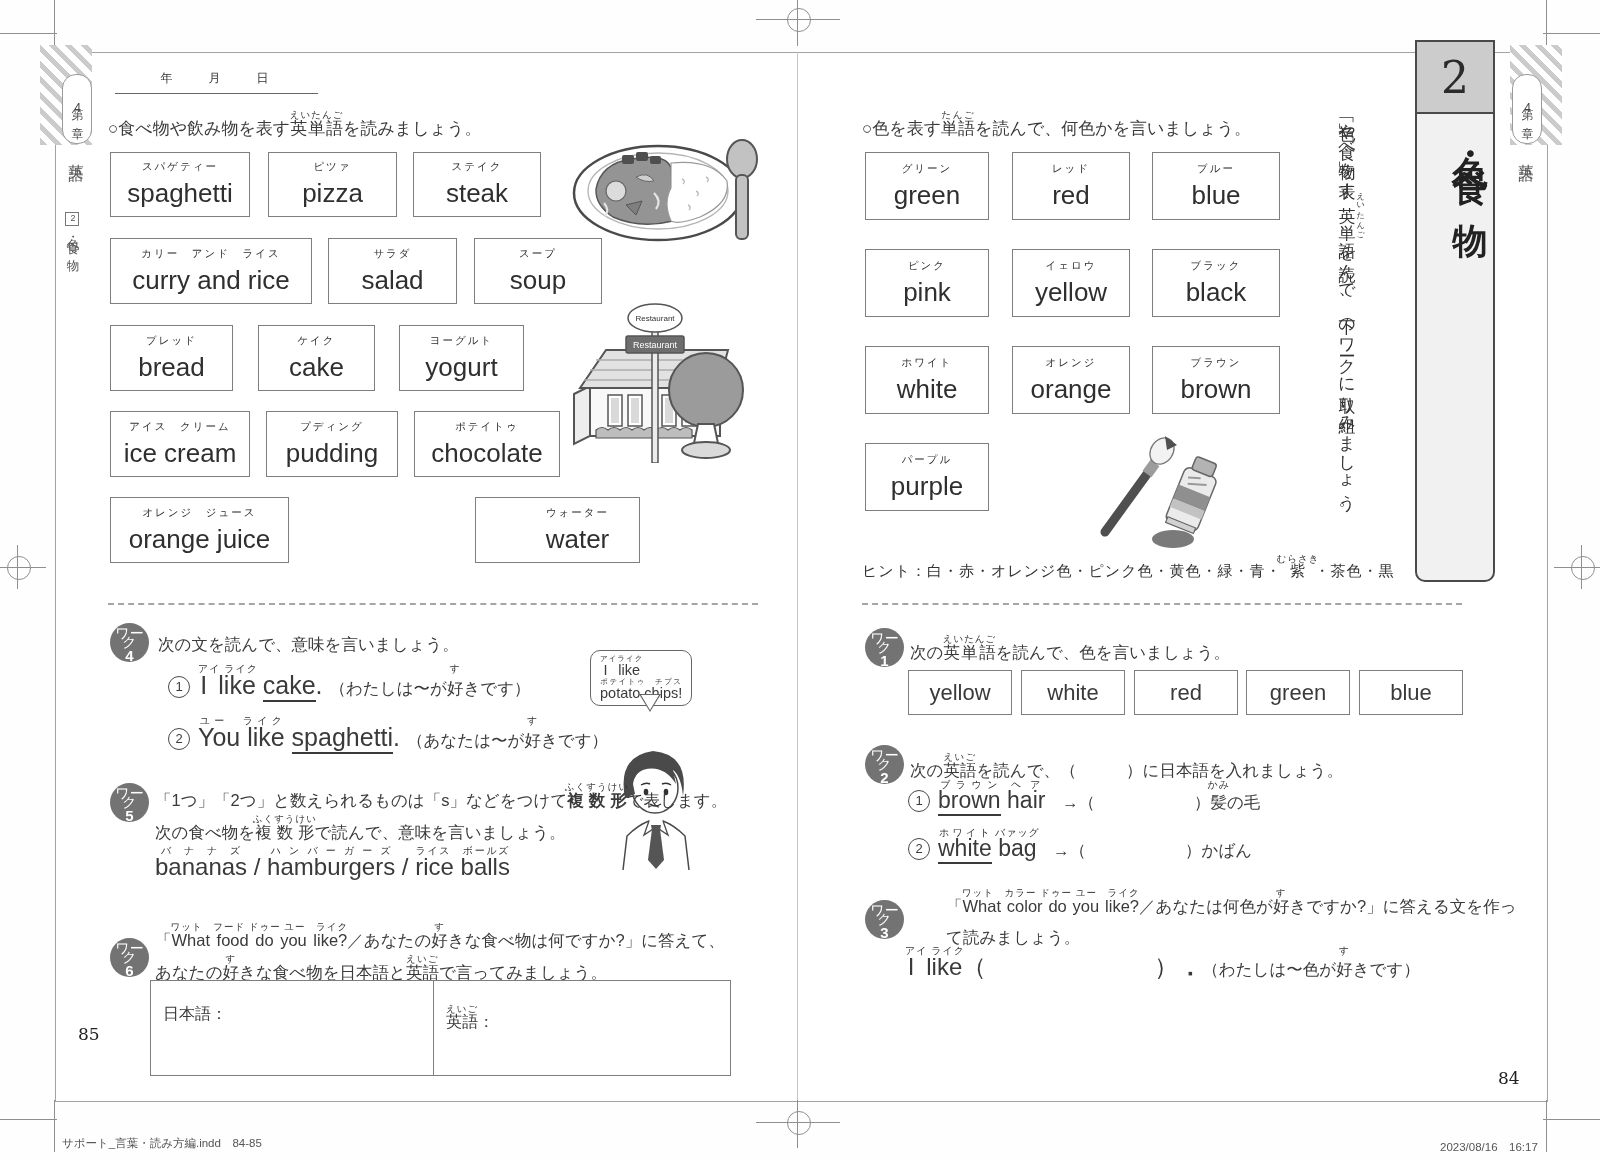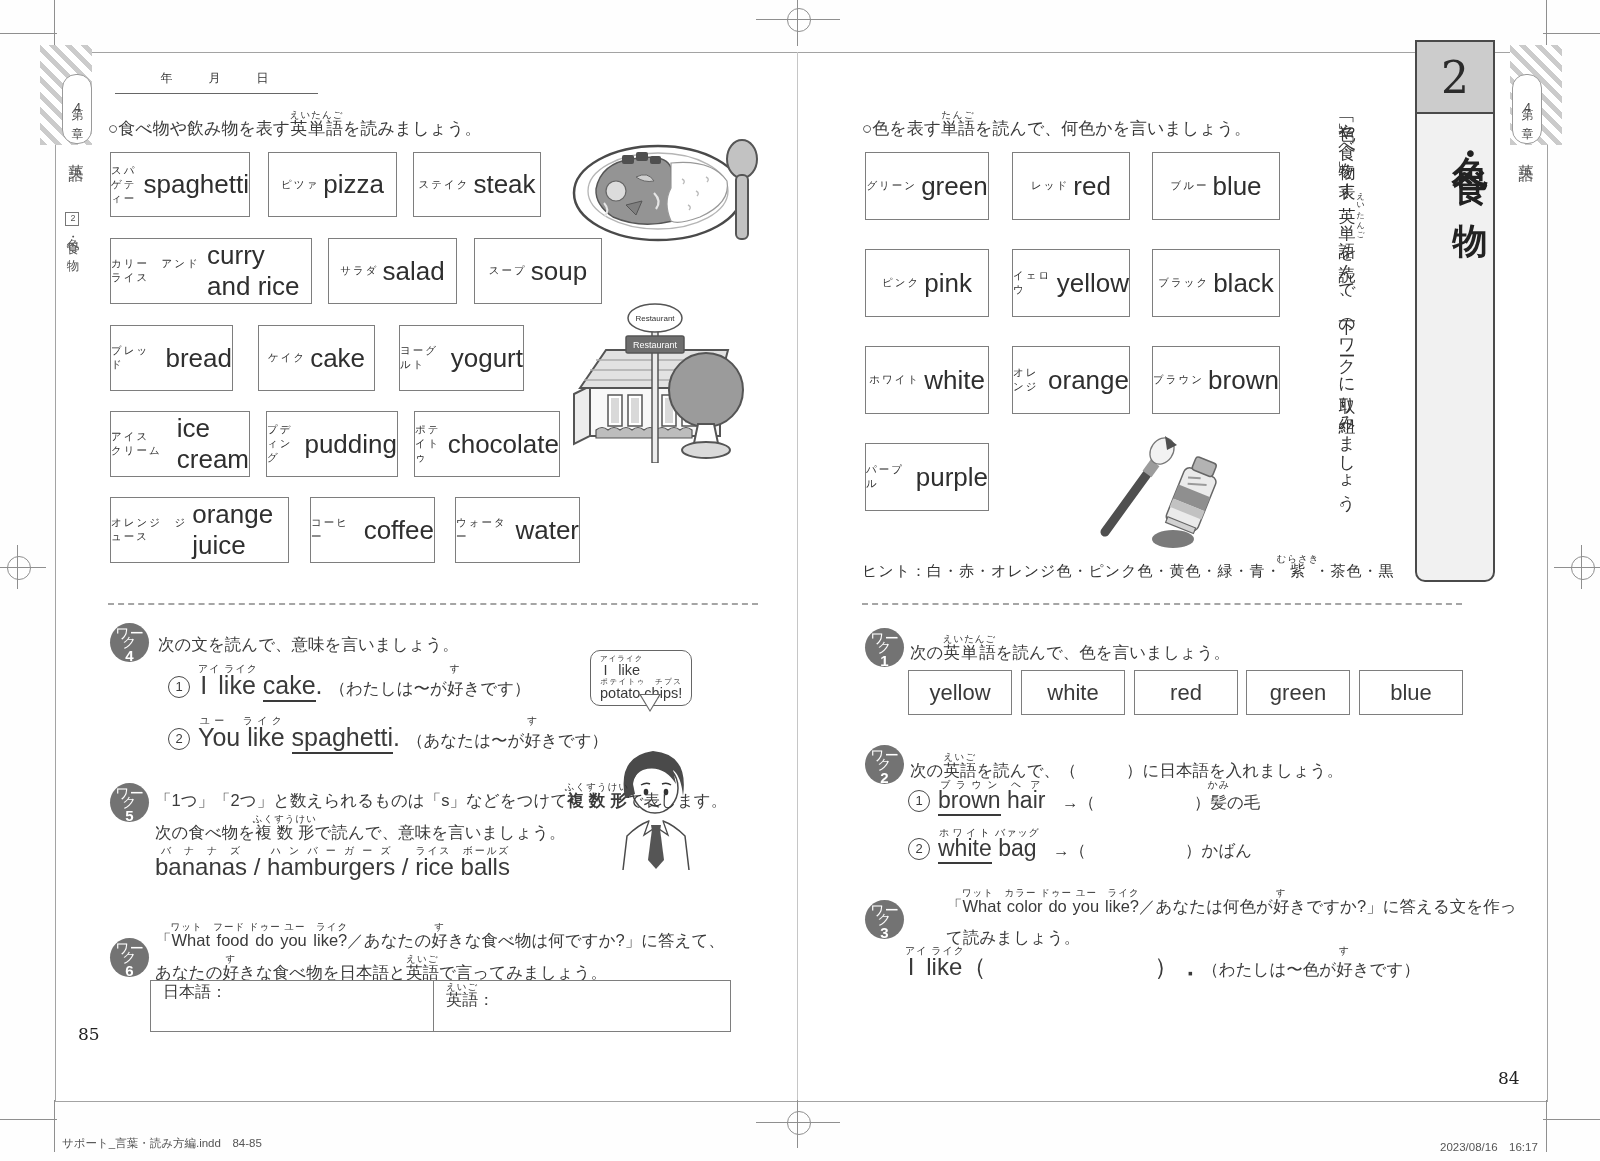--- a/index.html
+++ b/index.html
@@ -12,39 +12,39 @@
   .divider{background:#c6c6c6;}
   .hatch{background:repeating-linear-gradient(45deg,#cbcbcb 0 5px,#ffffff 5px 11px);}
   .pill{background:#fff;border:1.5px solid #9a9a9a;border-radius:14px;
         writing-mode:vertical-rl;text-orientation:upright;font-size:12px;letter-spacing:2px;
         display:flex;align-items:center;justify-content:center;color:#444;}
   .vtext{writing-mode:vertical-rl;text-orientation:upright;color:#555;}
   .secbox{display:inline-block;border:1px solid #777;font-size:9px;line-height:11px;width:12px;height:12px;text-align:center;color:#555;margin:2px 0;}
   .dateline{border-bottom:1.5px solid #666;text-align:center;font-size:12px;letter-spacing:4px;padding-bottom:6px;color:#333;}
   .instr{font-size:17px;white-space:nowrap;}
   ruby>rt{font-size:9.5px;letter-spacing:1px;color:#333;}
-  .wordbox{border:1.5px solid #7e7e7e;background:#fff;display:flex;flex-direction:row;
+  .wordbox{border:1.5px solid #7e7e7e;background:#fff;display:flex;flex-direction:column;
            align-items:center;justify-content:center;gap:4px;}
   .wordbox .kana{font-size:10.5px;letter-spacing:2px;color:#2f2f2f;}
   .wordbox .word{font-size:26px;color:#2f2f2f;}
   .dash{border-top:2px dashed #a5a5a5;height:0;}
   .badge{width:39px;height:39px;border-radius:50%;background:#737373;color:#fff;text-align:center;}
   .badge .b1{font-size:14px;padding-top:6px;line-height:9px;}
   .badge .b2{font-size:15px;font-weight:bold;line-height:17px;}
   .wtitle{font-size:16.5px;white-space:nowrap;}
   .enline{font-size:25px;white-space:nowrap;}
   .enline rt{font-size:10px;}
   .enline .jp{font-size:16.5px;}
   .ul{border-bottom:2px solid #3a3a3a;padding-bottom:1px;}
   .circnum{display:inline-block;width:20px;height:20px;border:1.5px solid #4a4a4a;border-radius:50%;
            text-align:center;line-height:20px;font-size:13px;margin-right:8px;vertical-align:3px;color:#3a3a3a;}
   .midline{font-size:23px;white-space:nowrap;}
   .midline rt{font-size:10px;}
   .midline .jp{font-size:16.5px;}
-  .ansbox{border:1.5px solid #7e7e7e;background:#fff;display:flex;align-items:flex-start;padding:1px 12px;font-size:16px;}
+  .ansbox{border:1.5px solid #7e7e7e;background:#fff;display:flex;align-items:flex-start;padding:23px 12px;font-size:16px;}
   .bubble{border:1.5px solid #666;border-radius:10px;background:#fff;padding:4px 9px;position:absolute;}
   .bubble:before{content:"";position:absolute;bottom:-18px;left:48px;border:11px solid transparent;border-top:18px solid #666;}
   .bubble:after{content:"";position:absolute;bottom:-14px;left:50px;border:9px solid transparent;border-top:15px solid #fff;}
   .bubble .bl{display:block;font-size:14.5px;white-space:nowrap;}
   .bubble rt{font-size:7.5px;}
   .tab{border:2px solid #4a4a4a;border-radius:0 0 10px 10px;background:#f1f1f1;}
   .tabhead{background:#cccccc;border-bottom:2px solid #4a4a4a;display:flex;align-items:center;justify-content:center;
            font-family:"DejaVu Serif","Liberation Serif",serif;font-size:44px;color:#2b2b2b;height:70px;}
   .tablabel{writing-mode:vertical-rl;text-orientation:upright;font-size:35px;font-weight:600;letter-spacing:7px;color:#222;margin:14px auto 0 auto;text-align:center;width:100%;}
   .vnote{writing-mode:vertical-rl;text-orientation:upright;font-size:17px;line-height:1.6;color:#333;}
@@ -147,25 +147,21 @@
       <span class="word">pudding</span>
     </div>
   <div class="abs wordbox" style="left:414px;top:411px;width:144px;height:64px;">
       <span class="kana">ポテイトゥ</span>
       <span class="word">chocolate</span>
     </div>
   <div class="abs wordbox" style="left:110px;top:497px;width:177px;height:64px;">
       <span class="kana">オレンジ　ジュース</span>
       <span class="word">orange juice</span>
     </div>
-  <div class="abs wordbox" style="left:310px;top:497px;width:123px;height:64px;">
-      <span class="kana">コーヒー</span>
-      <span class="word">coffee</span>
-    </div>
-  <div class="abs wordbox" style="left:455px;top:497px;width:123px;height:64px;">
+  <div class="abs wordbox" style="left:475px;top:497px;width:123px;height:64px;padding-left:40px;">
       <span class="kana">ウォーター</span>
       <span class="word">water</span>
     </div>
 
   <svg class="abs" style="left:570px;top:133px;" width="195" height="112" viewBox="0 0 195 112">
     <ellipse cx="88" cy="60" rx="84" ry="47" fill="#fff" stroke="#4a4a4a" stroke-width="2.5"></ellipse>
     <ellipse cx="88" cy="58" rx="70" ry="38" fill="none" stroke="#b5b5b5" stroke-width="1.3"></ellipse>
     <path d="M26,56 Q31,30 62,26 Q96,20 101,35 L103,88 Q70,96 43,84 Q25,72 26,56 Z" fill="#949494" stroke="#555" stroke-width="1.4"></path>
     <path d="M101,30 Q142,26 157,48 Q161,70 130,84 Q108,92 101,88 Q93,70 101,55 Z" fill="#fff" stroke="#999" stroke-width="1.2"></path>
     <rect x="52" y="22" width="12" height="9" rx="2" fill="#4f4f4f"></rect>

